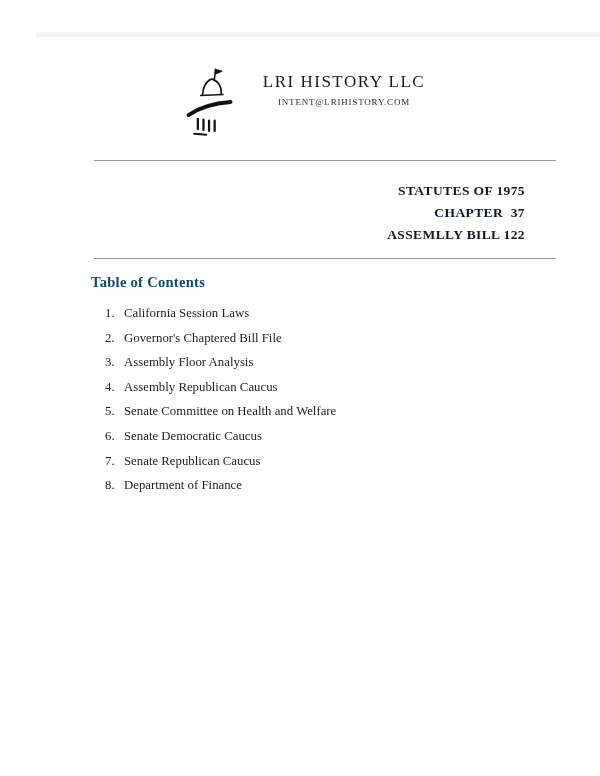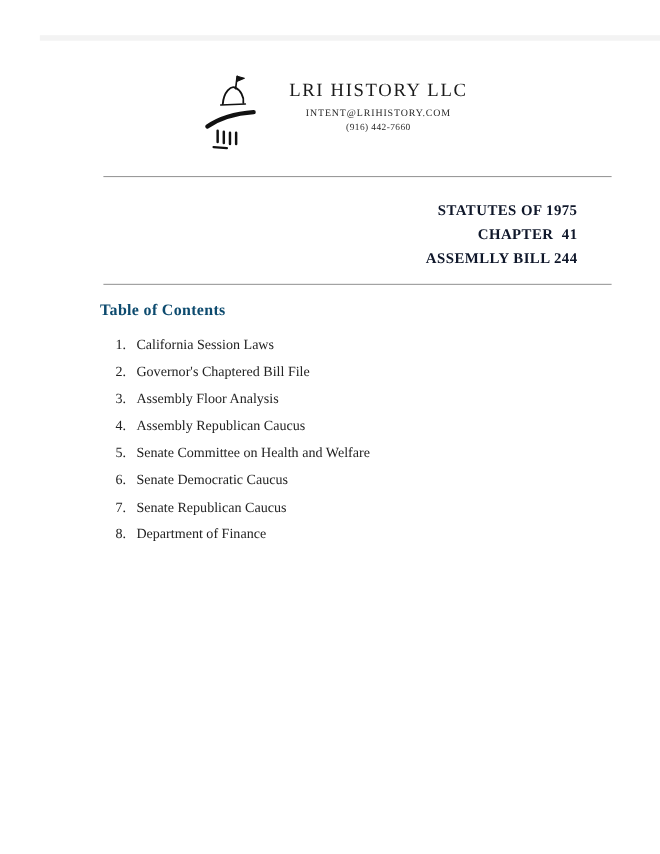--- a/index.html
+++ b/index.html
@@ -140,31 +140,30 @@
           <path d="M29,60 L29,71" stroke-width="2.4"></path>
           <path d="M35,60 L35,71" stroke-width="2.4"></path>
 
           <path d="M13,74 L26,75" stroke-width="2.2"></path>
         </g>
       </svg>
     </div>
     <div class="header-text">
       <div class="company-name">LRI HISTORY LLC</div>
       <div class="contact-line">INTENT@LRIHISTORY.COM</div>
-      <div class="phone-line">(916) 442-7660</div>
     </div>
   </div>
 
   <div class="rule rule-1"></div>
   <div class="rule rule-2"></div>
 
   <div class="case-block">
     <div class="case-line">STATUTES OF 1975</div>
-    <div class="case-line">CHAPTER  41</div>
-    <div class="case-line">ASSEMLLY BILL 244</div>
+    <div class="case-line">CHAPTER  37</div>
+    <div class="case-line">ASSEMLLY BILL 122</div>
   </div>
 
   <div class="toc-title">Table of Contents</div>
 
   <div class="toc-list">
     <div class="toc-item">
       <span class="toc-num">1.</span>
       <span class="toc-text">California Session Laws</span>
     </div>
     <div class="toc-item">

